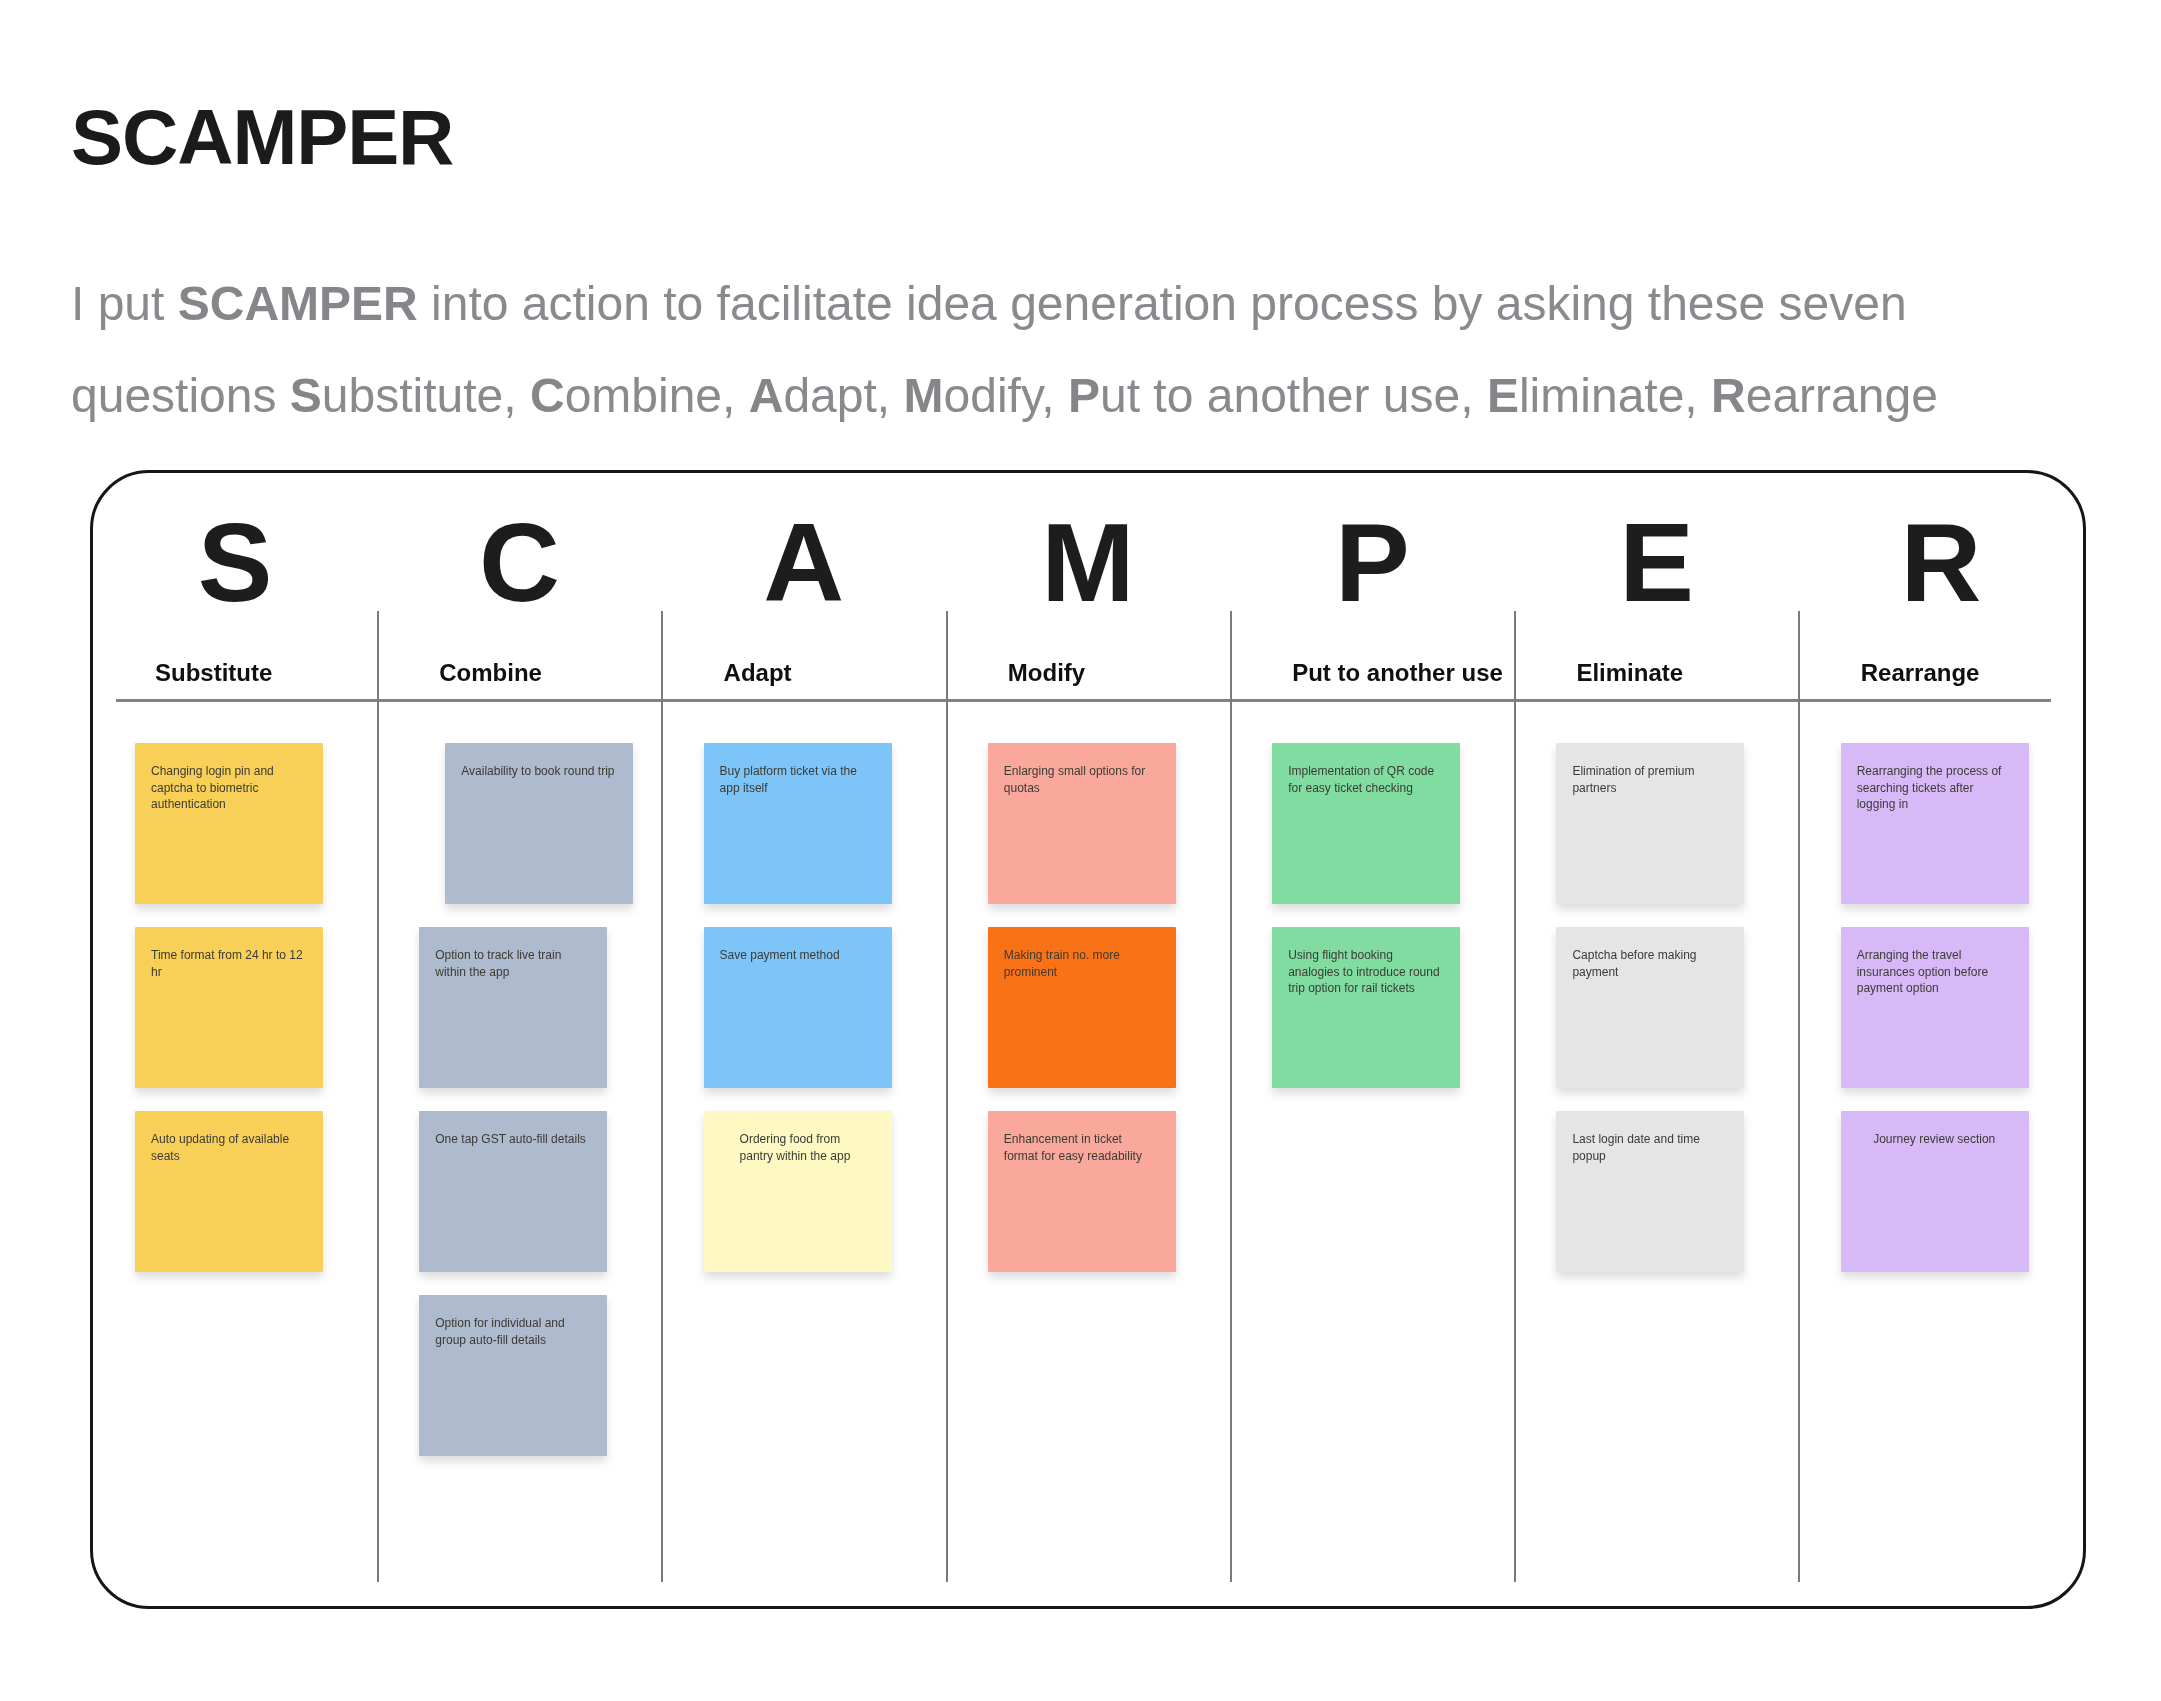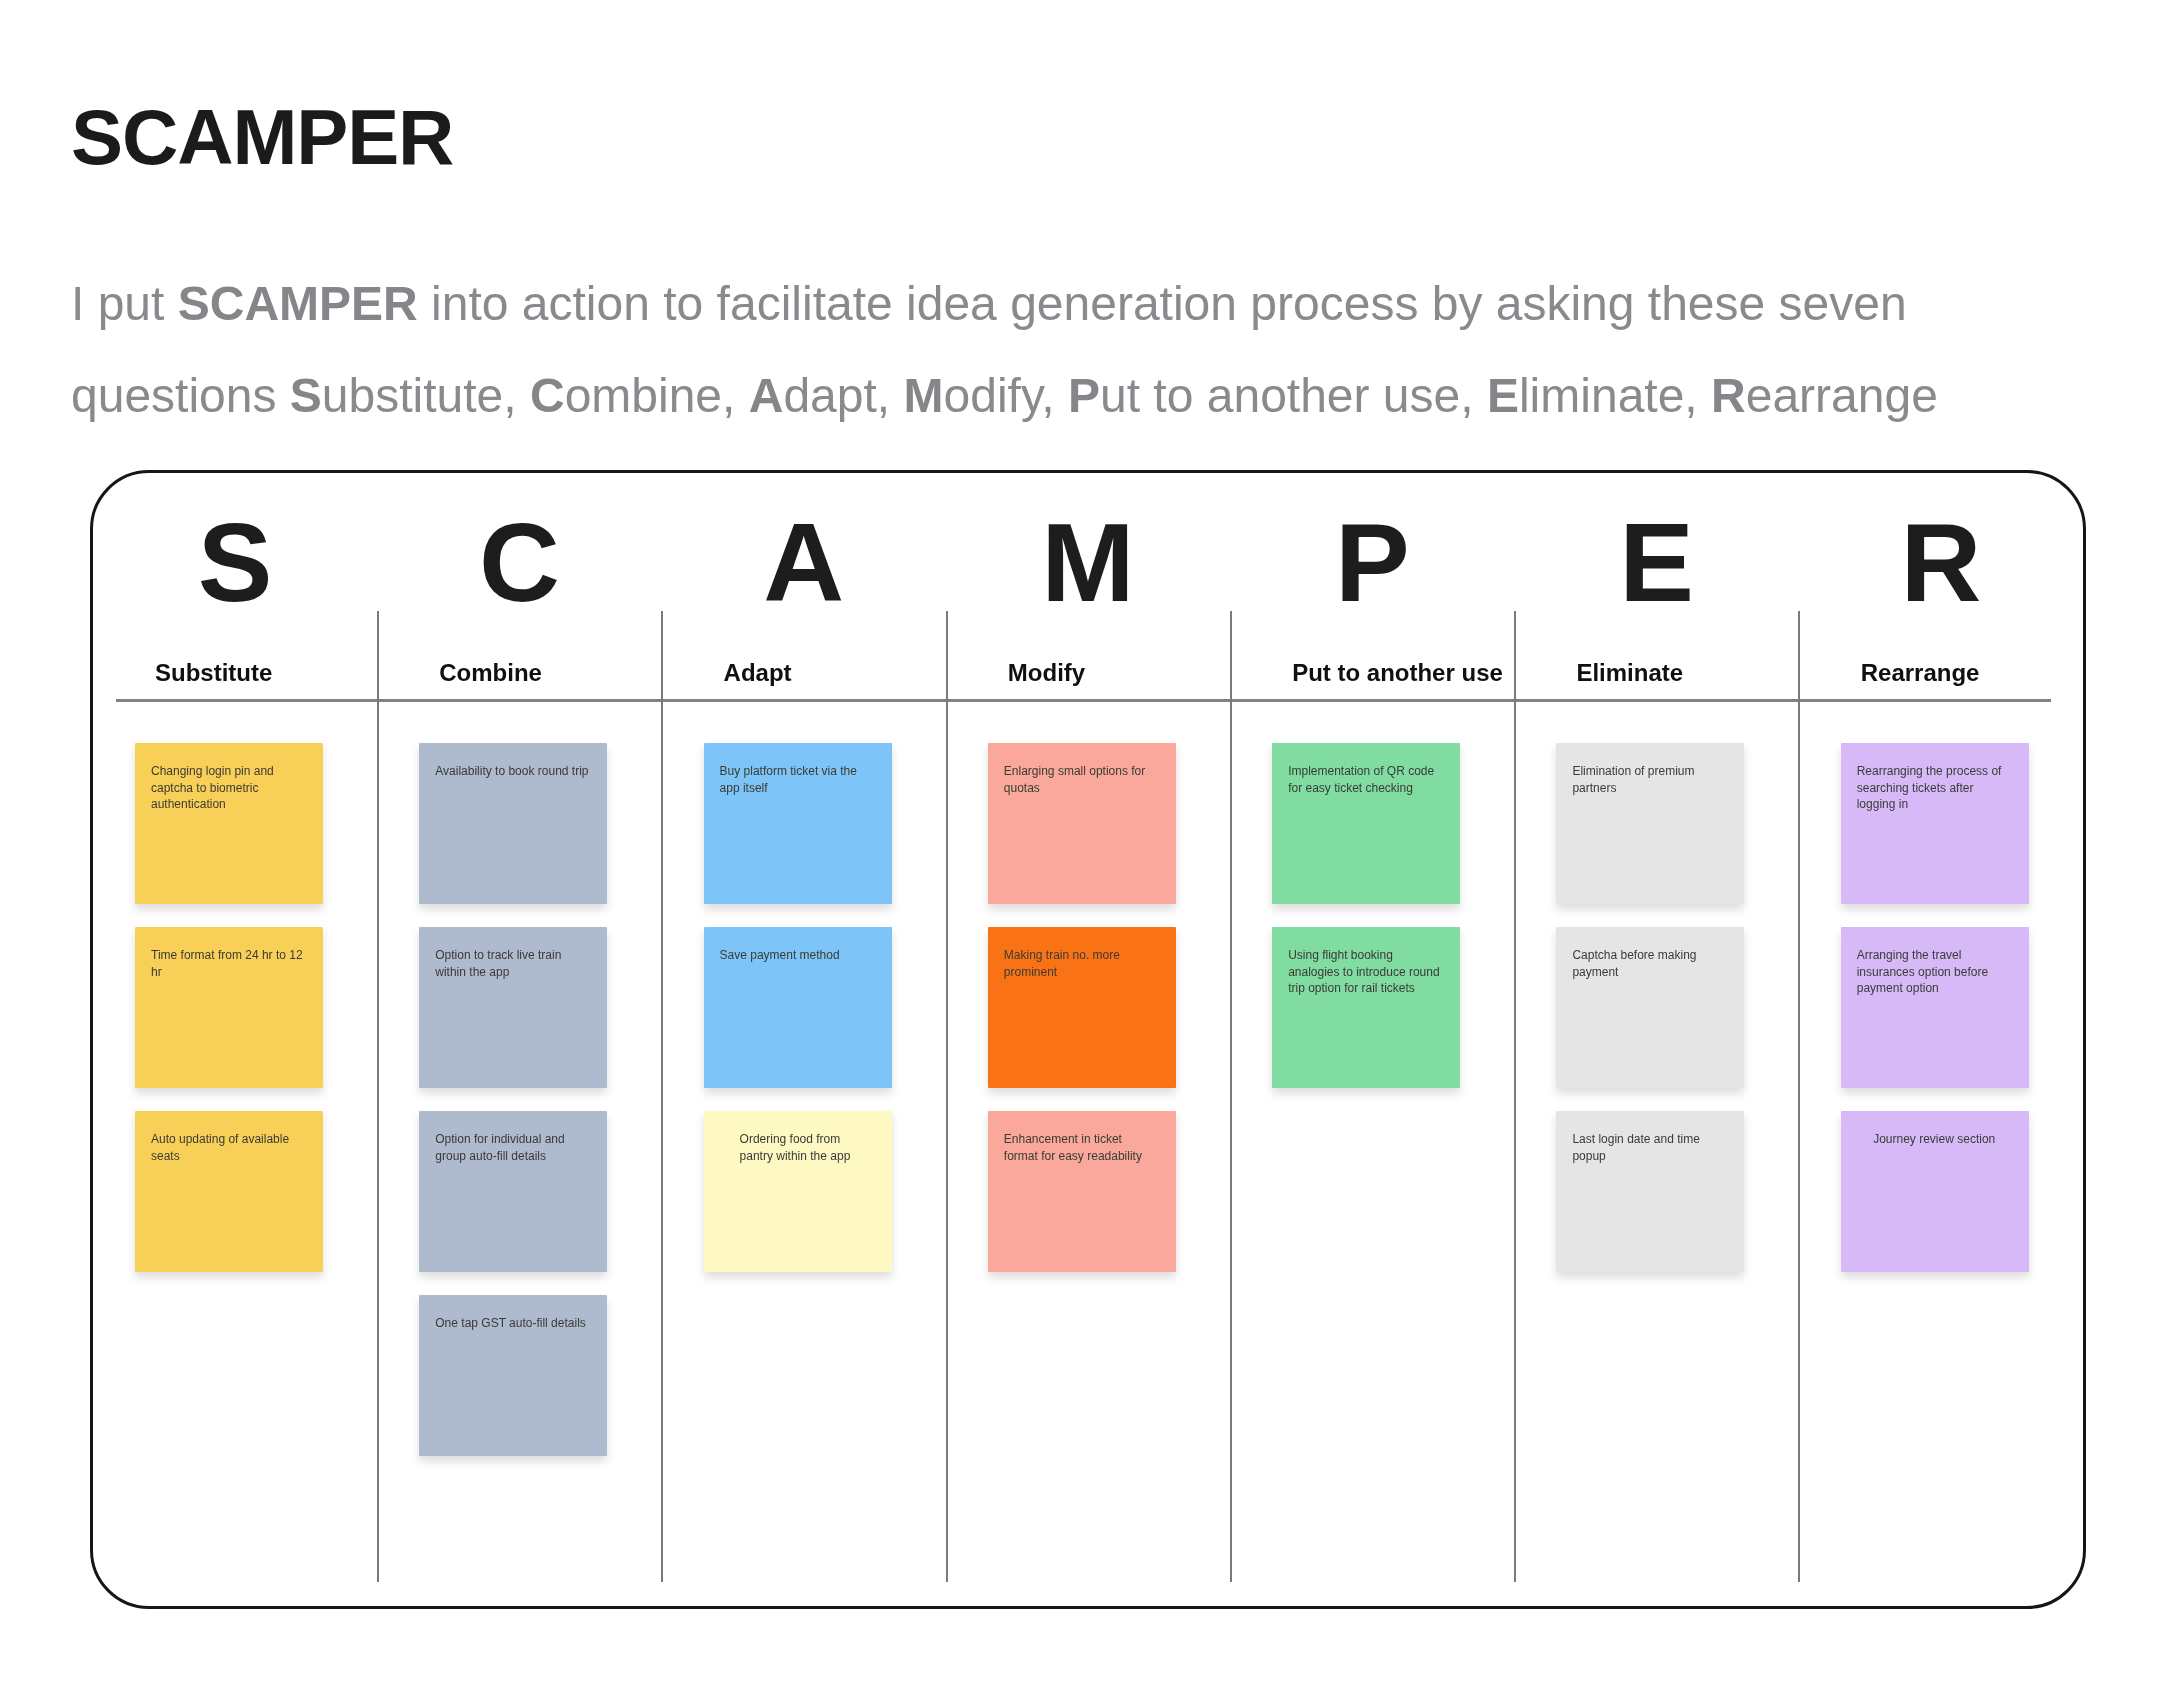--- a/index.html
+++ b/index.html
@@ -102,24 +102,24 @@
   <div class="divider" style="left:1421px"></div>
   <div class="divider" style="left:1705px"></div>
 
   <div class="notes-row">
     <div class="col-notes">
         <div class="note" style="background: rgb(248, 208, 88);">Changing login pin and captcha to biometric authentication</div>
         <div class="note" style="background: rgb(248, 208, 88);">Time format from 24 hr to 12 hr</div>
         <div class="note" style="background: rgb(248, 208, 88);">Auto updating of available seats</div>
       </div>
     <div class="col-notes">
-        <div class="note" style="background: rgb(174, 186, 205);">Availability to book round trip</div>
+        <div class="note" style="background: rgb(174, 186, 205); margin-left: 26px;">Availability to book round trip</div>
         <div class="note" style="background: rgb(174, 186, 205);">Option to track live train within the app</div>
+        <div class="note" style="background: rgb(174, 186, 205);">One tap GST auto-fill details</div>
         <div class="note" style="background: rgb(174, 186, 205);">Option for individual and group auto-fill details</div>
-        <div class="note" style="background: rgb(174, 186, 205);">One tap GST auto-fill details</div>
       </div>
     <div class="col-notes">
         <div class="note" style="background: rgb(125, 197, 248);">Buy platform ticket via the app itself</div>
         <div class="note" style="background: rgb(125, 197, 248);">Save payment method</div>
         <div class="note" style="background: #fef9c3; padding-left: 36px;">Ordering food from pantry within the app</div>
       </div>
     <div class="col-notes">
         <div class="note" style="background: rgb(249, 168, 155);">Enlarging small options for quotas</div>
         <div class="note" style="background: #f97316;">Making train no. more prominent</div>
         <div class="note" style="background: rgb(249, 168, 155);">Enhancement in ticket format for easy readability</div>

